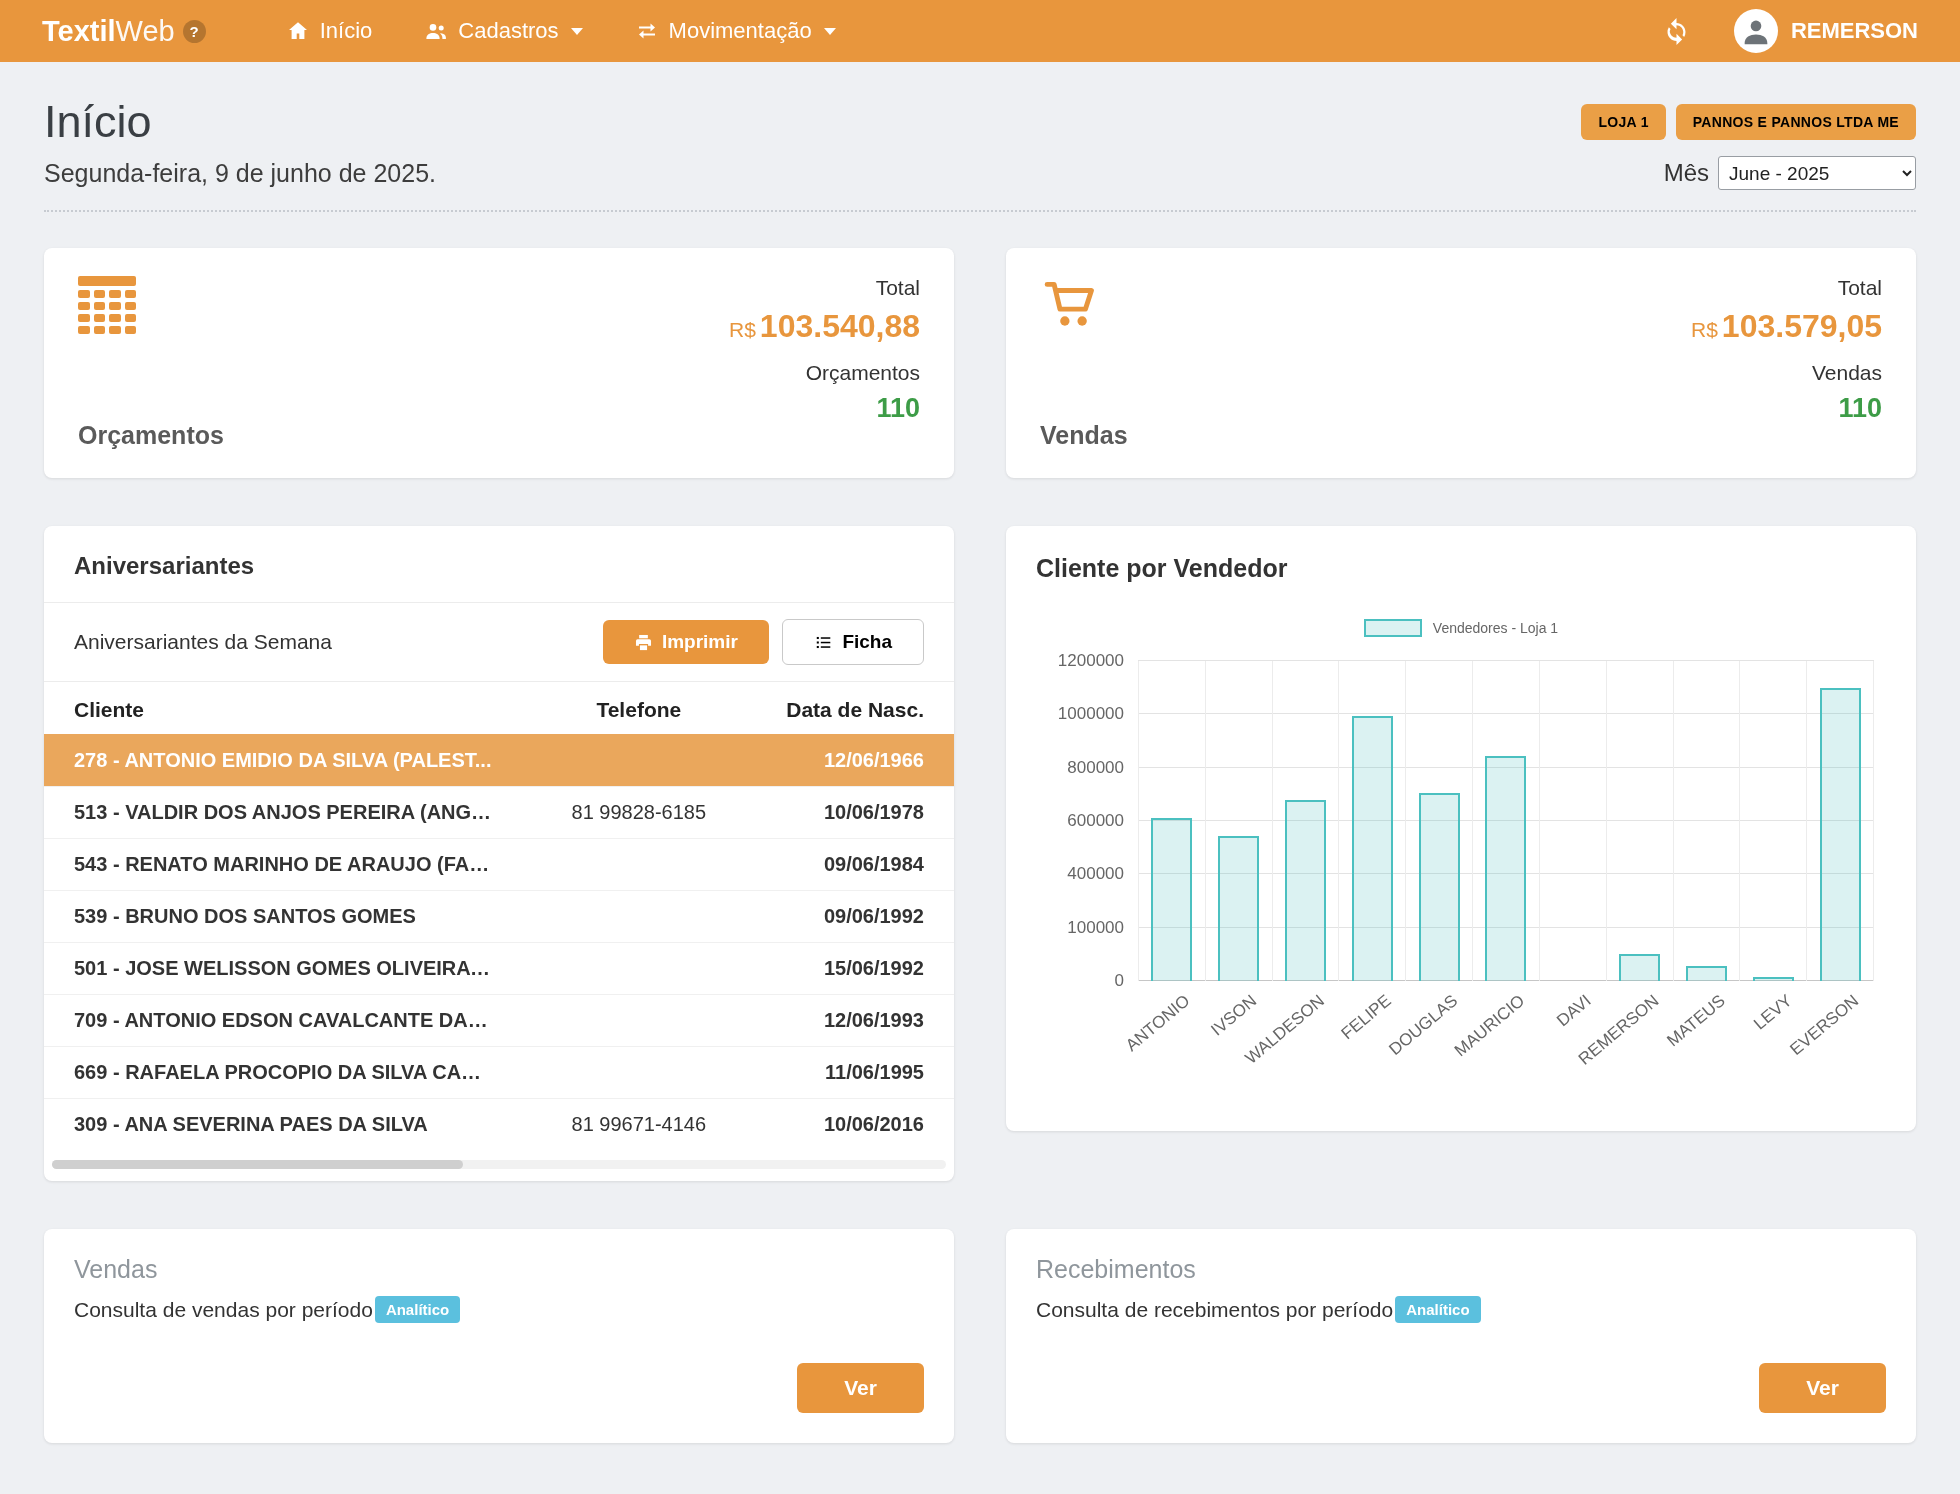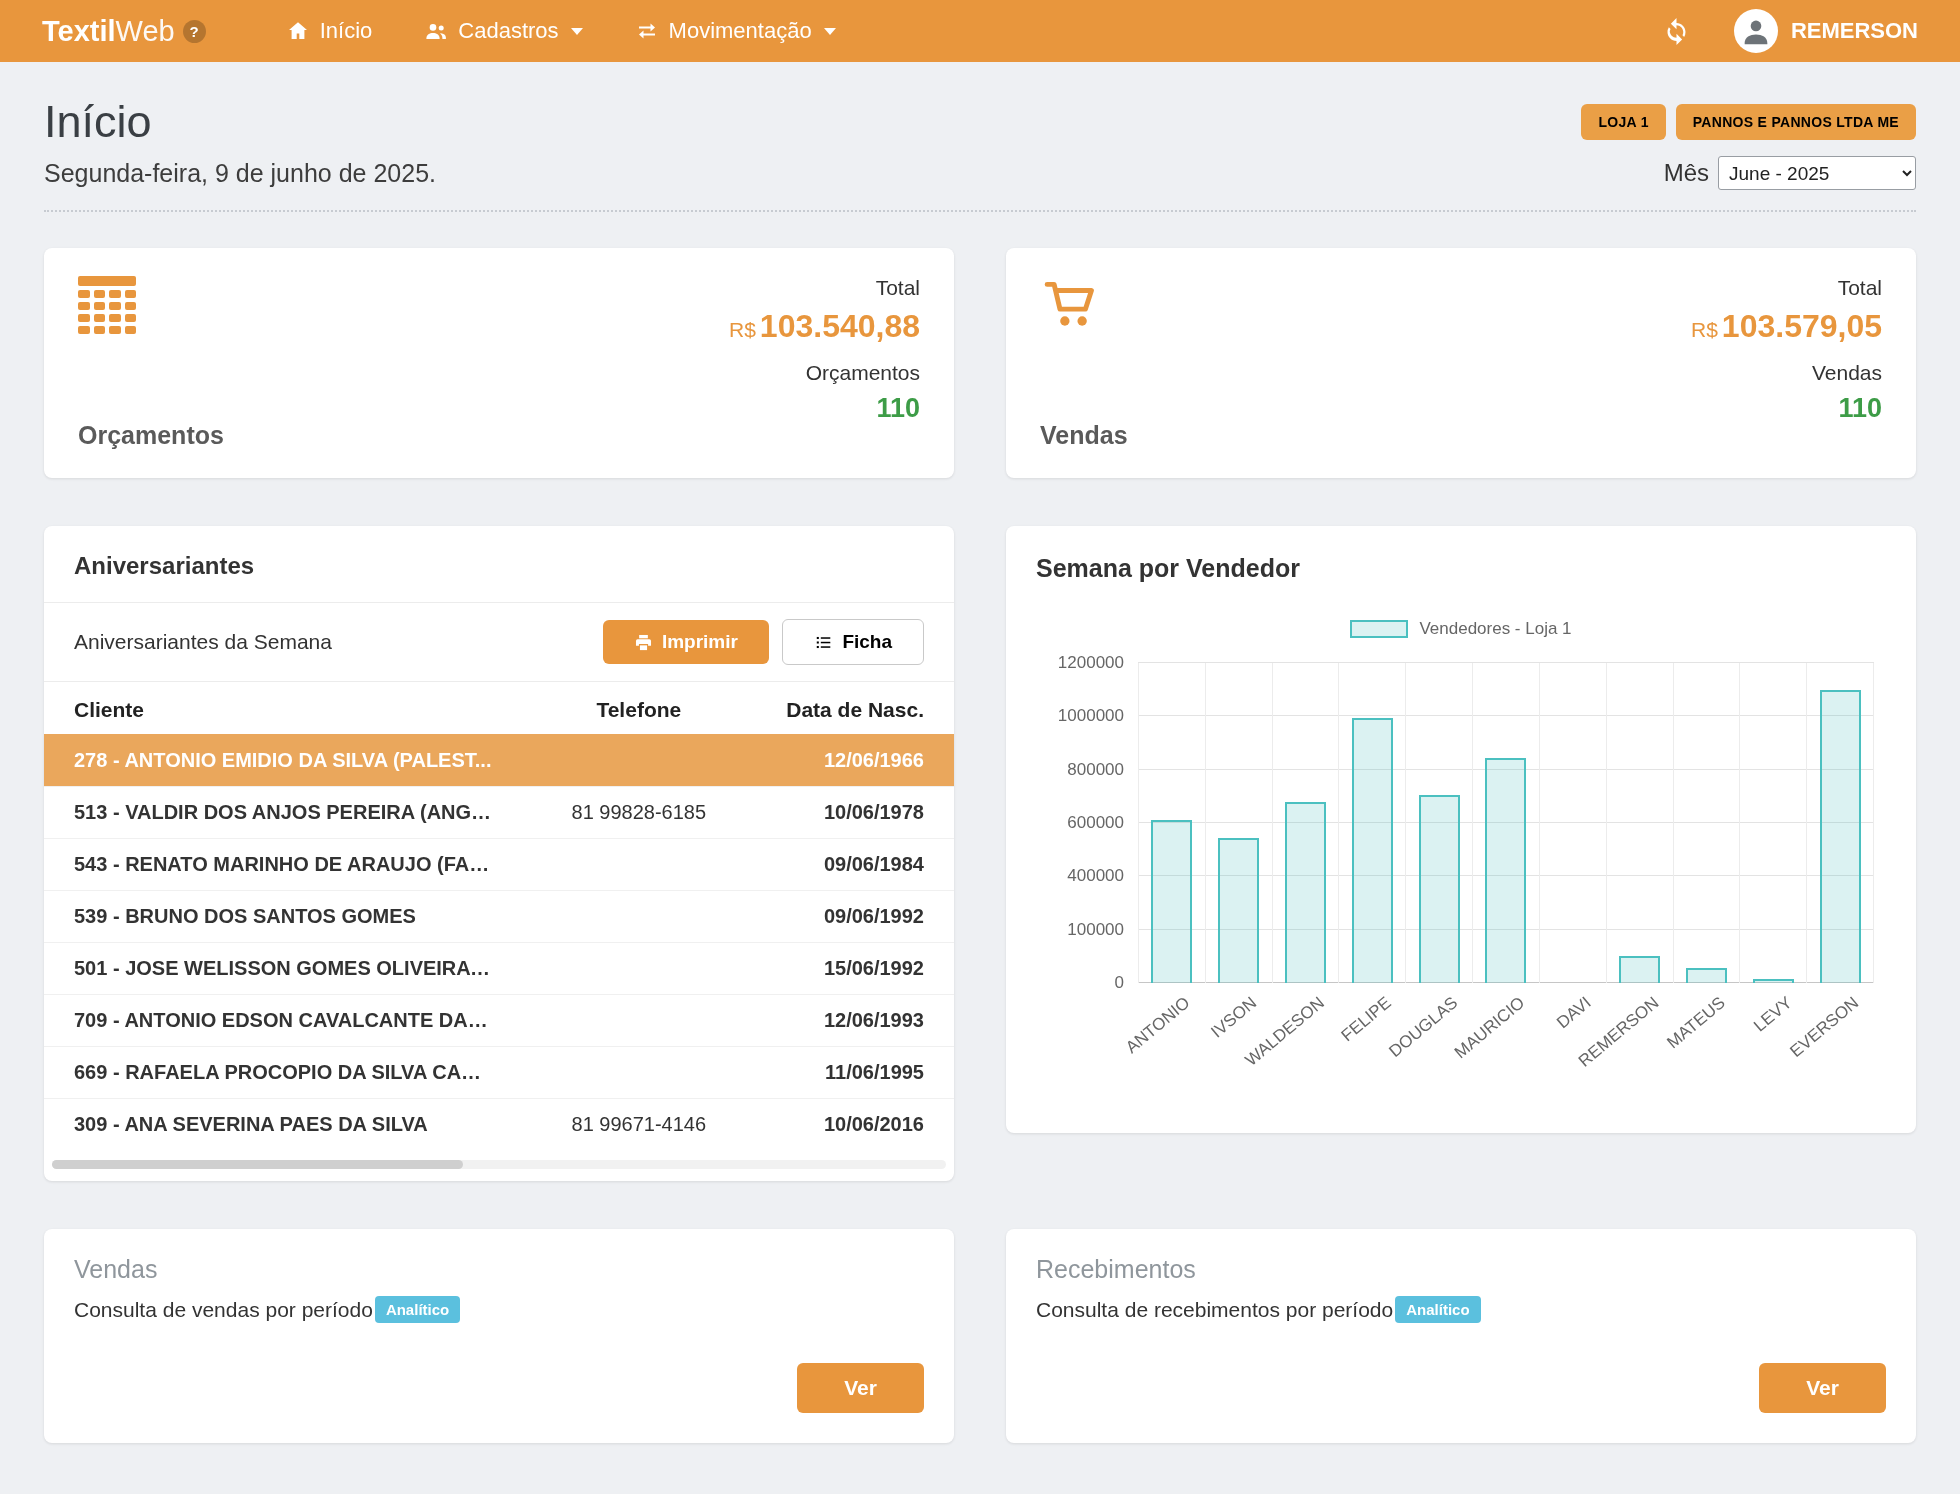--- a/index.html
+++ b/index.html
@@ -80,21 +80,21 @@
   td.cliente { font-weight:700; white-space:nowrap; overflow:hidden; text-overflow:ellipsis; max-width:480px; }
   td.phone { text-align:center; font-weight:400; }
   td.bdate { text-align:right; font-weight:700; }
   tr.highlight td { background:#eaa75c; color:#fff; border-top-color:#eaa75c; }
   .hscroll-track { margin:10px 8px 12px; height:9px; background:#f1f1f1; border-radius:5px; position:relative; }
   .hscroll-thumb { position:absolute; left:0; top:0; height:9px; width:46%; background:#cfcfcf; border-radius:5px; cursor:pointer; }
 
   
   .chart-panel { padding:28px 30px 55px; }
   .chart-title { font-size:25px; font-weight:700; color:#333; margin:0 0 36px; }
-  .chart-legend { display:flex; justify-content:center; align-items:center; gap:11px; margin-bottom:24px; color:#666; font-size:17px; }
+  .chart-legend { display:flex; justify-content:center; align-items:center; gap:11px; margin-bottom:24px; color:#666; font-size:14px; }
   .legend-swatch { width:58px; height:18px; background:rgba(75,192,192,0.2); border:2px solid #4bc0c0; display:inline-block; }
   .plot-area { position:relative; height:320px; margin-left:102px; margin-right:12px; }
   .gridline { position:absolute; left:0; right:0; height:1px; background:#e3e3e3; }
   .gridline.zero { background:#c6c6c6; }
   .ytick { position:absolute; right:calc(100% + 14px); transform:translateY(50%); color:#666; font-size:17px; }
   .bars { position:absolute; left:0; right:0; top:0; bottom:0; display:flex; align-items:flex-end; border-right:1px solid #ececec; }
   .bar-slot { flex:1; height:100%; display:flex; justify-content:center; align-items:flex-end; border-left:1px solid #ececec; }
   .bar { width:41px; background:rgba(75,192,192,0.2); border:2px solid #4bc0c0; border-bottom:none; }
   .xlabels { display:flex; margin-left:102px; margin-right:12px; height:95px; }
   .xslot { flex:1; position:relative; }
@@ -325,21 +325,21 @@
             <td class="bdate">10/06/2016</td>
           </tr>
         </tbody>
       </table>
       <div class="hscroll-track">
         <div class="hscroll-thumb"></div>
       </div>
     </div>
 
     <div class="card chart-panel">
-      <h2 class="chart-title">Semana por Vendedor</h2>
+      <h2 class="chart-title">Cliente por Vendedor</h2>
       <div class="chart-legend">
         <span class="legend-swatch"></span>
         <span>Vendedores - Loja 1</span>
       </div>
       <div class="plot-area" id="plot">
           <div class="gridline zero" style="bottom: 0%;"></div>
           <div class="ytick" style="bottom: 0%;">0</div>
           <div class="gridline" style="bottom: 16.6667%;"></div>
           <div class="ytick" style="bottom: 16.6667%;">100000</div>
           <div class="gridline" style="bottom: 33.3333%;"></div>

